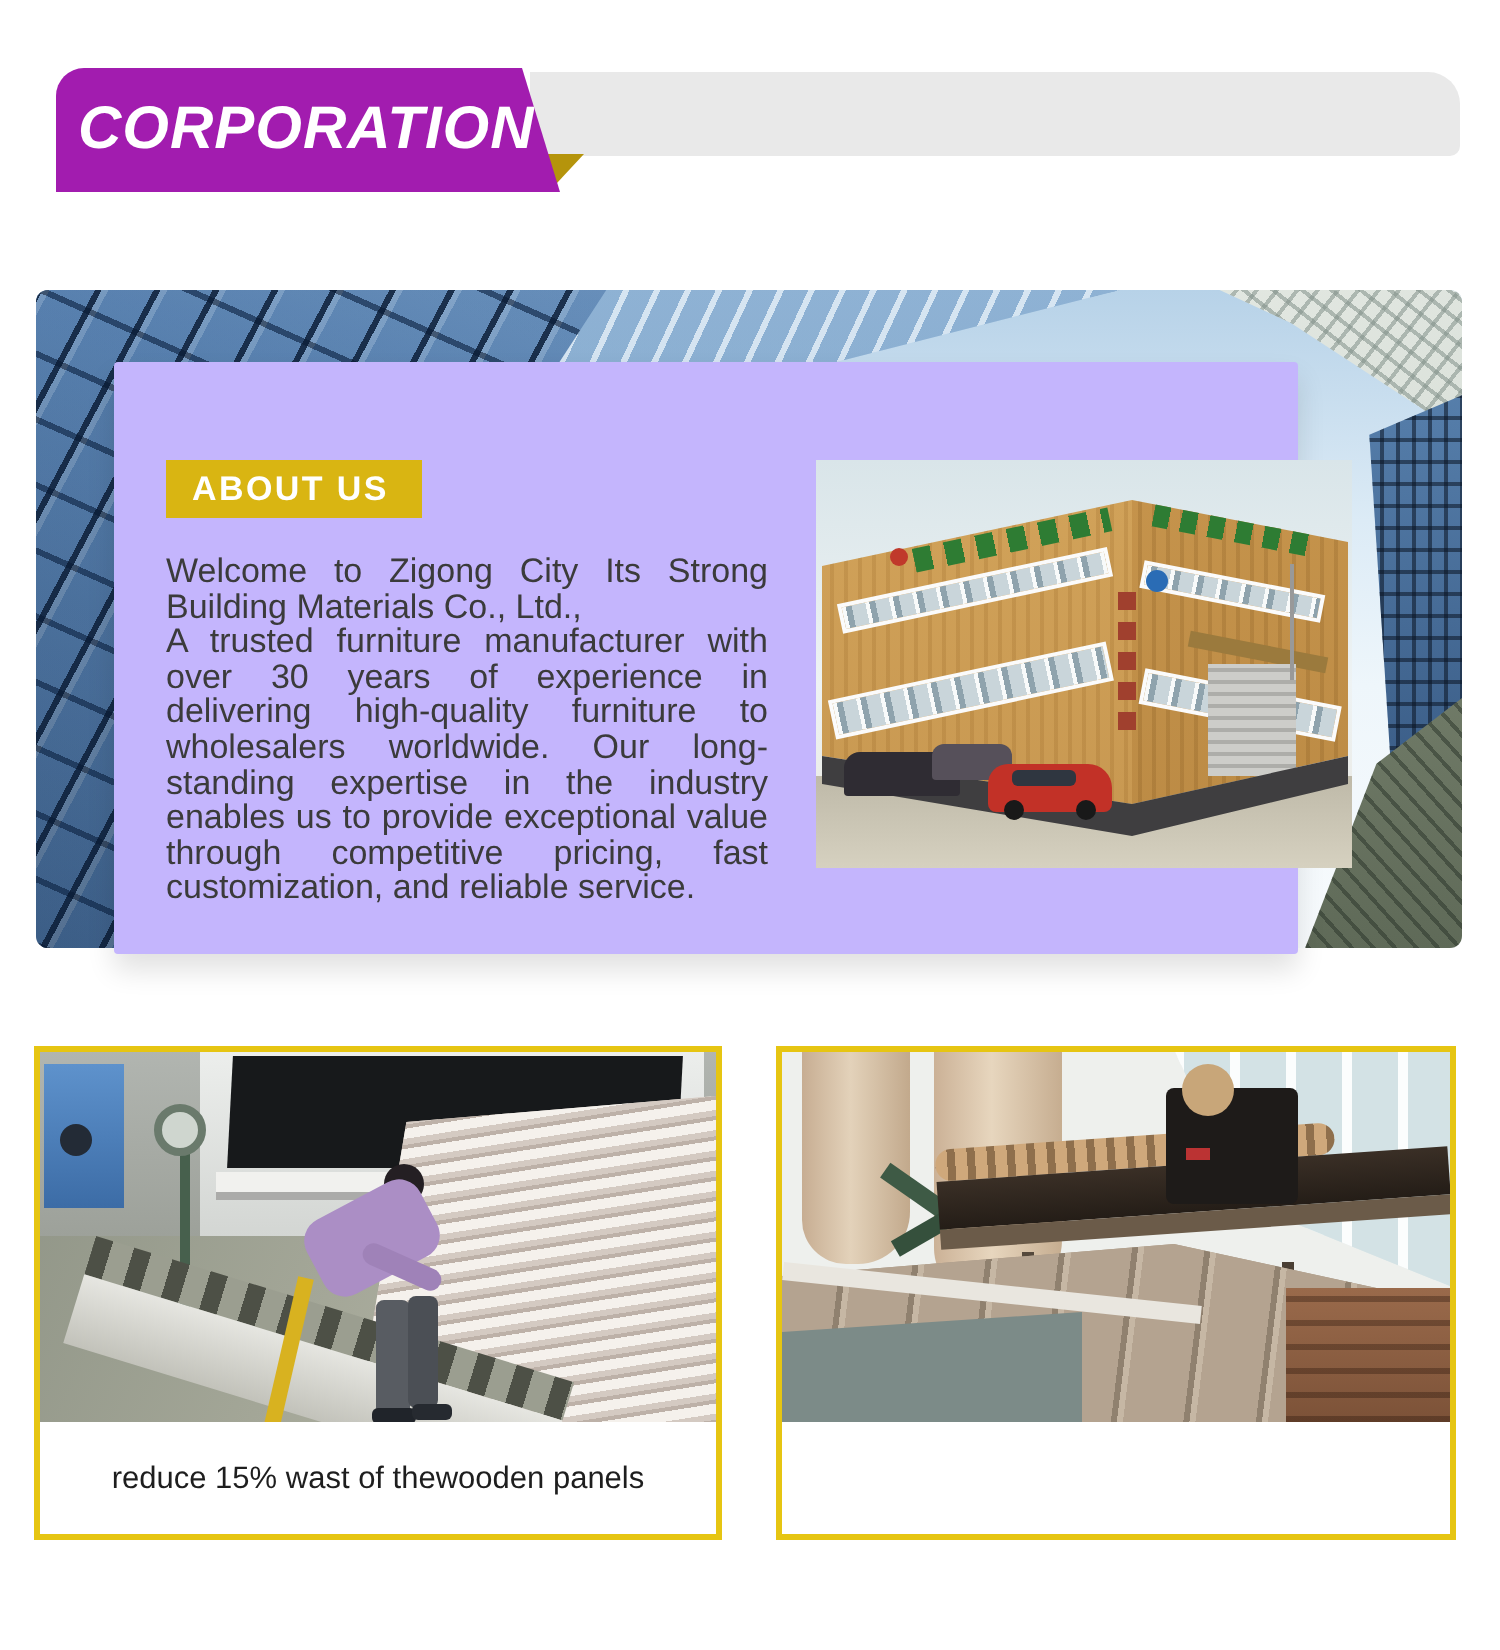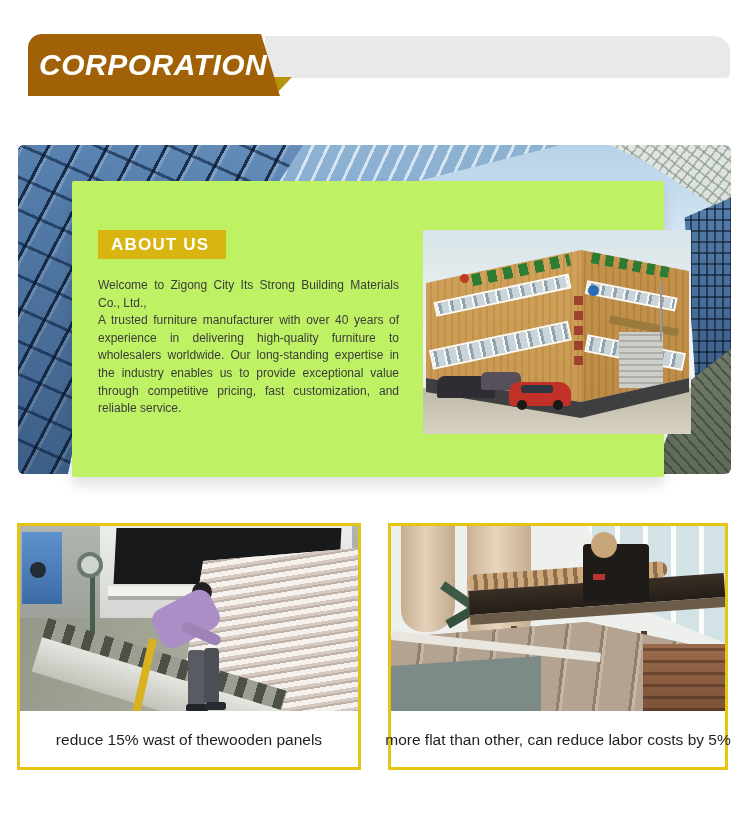--- a/index.html
+++ b/index.html
@@ -6,21 +6,21 @@
   html,body { background:#fff; }
   body { font-family:"Liberation Sans", sans-serif; }
   .page { position:relative; width:750px; height:825px; background:#fff; overflow:hidden; }
 
   
   .ribbon-tail { position:absolute; left:265px; top:36px; width:465px; height:42px;
     background:#E9E9E9; border-radius:0 16px 5px 0; }
   .ribbon-fold { position:absolute; left:266px; top:77px; width:26px; height:19px;
     background:#B5940B; clip-path:polygon(0 0,100% 0,32% 100%); }
   .ribbon-yellow { position:absolute; left:28px; top:34px; width:252px; height:62px;
-    background:#a16207; display:flex; align-items:center; padding-left:11px;
+    background:#a21caf; display:flex; align-items:center; padding-left:11px;
     clip-path:path("M14 0 H233 L252 62 H0 V14 A14 14 0 0 1 14 0 Z"); }
   .banner-title { font-style:italic; font-weight:700; font-size:30px; color:#fff; letter-spacing:.5px; }
 
   
   .hero-photo { position:absolute; left:18px; top:145px; width:713px; height:329px;
     border-radius:6px; overflow:hidden; }
   .hero-photo > div { position:absolute; inset:0; }
   .sky { background:linear-gradient(180deg,#b7d2e8 0%,#dcebf6 35%,#eef6fb 60%,#f8fbfd 100%); }
   .glass-left { clip-path:polygon(0 0,76% 0,52% 12%,30% 24%,11% 58%,7% 100%,0 100%);
     background:
@@ -40,27 +40,27 @@
     background:
       repeating-linear-gradient(0deg, rgba(10,20,35,.55) 0 2px, transparent 2px 11px),
       repeating-linear-gradient(90deg, rgba(10,20,35,.55) 0 2px, transparent 2px 8px),
       linear-gradient(180deg,#5d87b4,#2f4f78); }
   .building-bottomright { clip-path:polygon(94% 72%,100% 62%,100% 100%,89% 100%);
     background:
       repeating-linear-gradient(48deg, rgba(40,50,40,.5) 0 2px, transparent 2px 8px),
       linear-gradient(180deg,#8a947f,#5f6a58); }
 
   
-  .about-card { position:absolute; left:72px; top:181px; width:592px; height:296px;
-    background:#bef264; border-radius:2px; box-shadow:0 8px 14px rgba(0,0,0,.12); }
+  .about-card { position:absolute; left:57px; top:181px; width:592px; height:296px;
+    background:#c4b5fd; border-radius:2px; box-shadow:0 8px 14px rgba(0,0,0,.12); }
   .about-badge { position:absolute; left:26px; top:49px; width:128px; height:29px;
     background:#D9B512; color:#fff; font-weight:700; font-size:17px; letter-spacing:1.2px;
     line-height:29px; padding-left:13px; }
   .about-text { position:absolute; left:26px; top:96px; width:301px;
-    font-size:12px; line-height:17.6px; color:#3b3b3b; text-align:justify; }
+    font-size:17px; line-height:17.6px; color:#3b3b3b; text-align:justify; }
   .about-text p { margin:0; }
 
   
   .factory-photo { position:absolute; left:351px; top:49px; width:268px; height:204px; overflow:hidden; }
   .factory-photo .abs { position:absolute; }
   .f-sky { inset:0; background:linear-gradient(180deg,#d9e5e9 0%,#eef3f4 55%,#e9e7e0 100%); }
   .f-left-face { inset:0; clip-path:polygon(3px 53px,158px 20px,158px 172px,3px 148px);
     background:repeating-linear-gradient(90deg, rgba(120,70,10,.14) 0 2px, transparent 2px 7px),
                linear-gradient(180deg,#d2a35a,#c79750); }
   .f-right-face { inset:0; clip-path:polygon(158px 20px,266px 41px,266px 148px,158px 172px);
@@ -206,21 +206,21 @@
     <div class="tower-right"></div>
     <div class="building-bottomright"></div>
   </div>
 
   <section class="about-card">
     <div class="about-badge">
       <span>ABOUT US</span>
     </div>
     <div class="about-text">
       <p>Welcome to Zigong City Its Strong Building Materials Co., Ltd.,</p>
-      <p>A trusted furniture manufacturer with over 40 years of experience in delivering high-quality furniture to wholesalers worldwide. Our long-standing expertise in the industry enables us to provide exceptional value through competitive pricing, fast customization, and reliable service.</p>
+      <p>A trusted furniture manufacturer with over 30 years of experience in delivering high-quality furniture to wholesalers worldwide. Our long-standing expertise in the industry enables us to provide exceptional value through competitive pricing, fast customization, and reliable service.</p>
     </div>
 
     <div class="factory-photo">
       <div class="abs f-sky"></div>
       <div class="abs f-ground"></div>
       <div class="abs f-left-face"></div>
       <div class="abs f-right-face"></div>
       <div class="abs f-window f-win-l1"></div>
       <div class="abs f-window f-win-l2"></div>
       <div class="abs f-window f-win-r1"></div>
@@ -288,17 +288,16 @@
       </div>
       <div class="abs m2-head"></div>
       <div class="abs m2-post1"></div>
       <div class="abs m2-post2"></div>
       <div class="abs m2-panels"></div>
       <div class="abs m2-edge"></div>
       <div class="abs m2-table"></div>
       <div class="abs m2-frame"></div>
     </div>
     <figcaption>
-      <span class="cap-line">more flat than other, can reduce labor costs by 5%</span>
     </figcaption>
   </figure>
 
 </div>
 
 </body></html>

